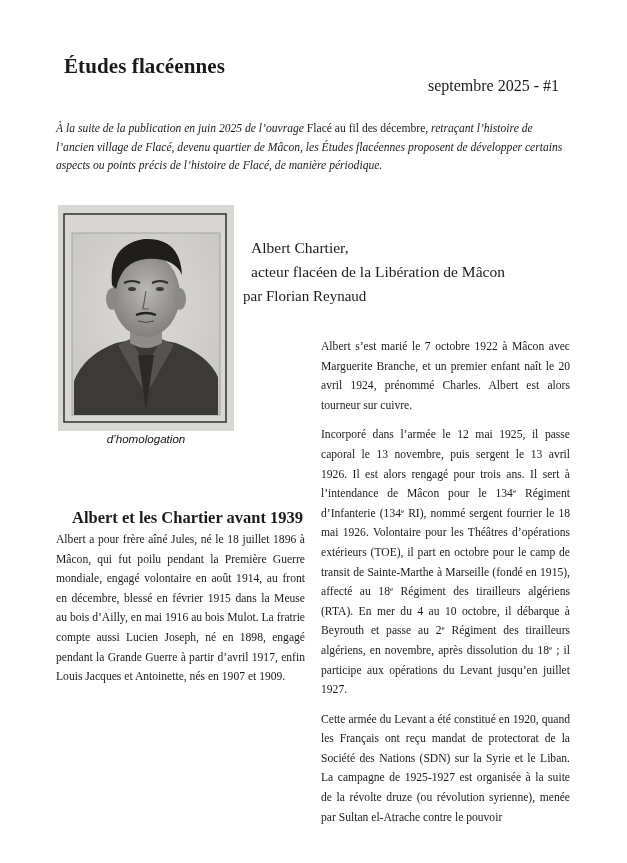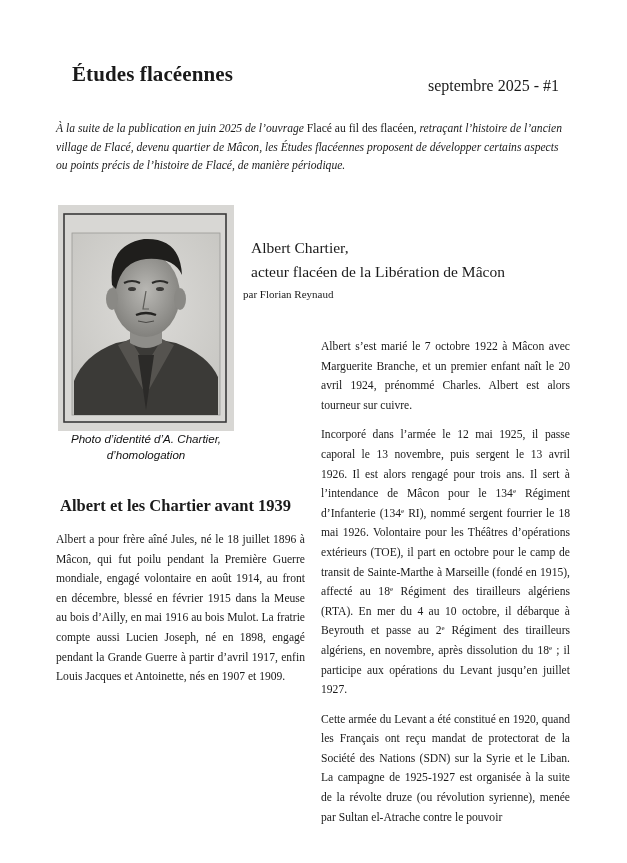--- a/index.html
+++ b/index.html
@@ -2,21 +2,21 @@
 <html><head>
   <meta charset="utf-8">
   <style>
     html, body { margin: 0; padding: 0; background: #ffffff; }
     body {
       width: 627px; height: 863px; position: relative; overflow: hidden;
       font-family: "Liberation Serif", "DejaVu Serif", serif; color: #1a1a1a;
     }
     .journal-title {
       position: absolute; left: 56px; top: 46px;
-      font-size: 21px; font-weight: bold; letter-spacing: 0.1px; margin: 16px;
+      font-size: 21px; font-weight: bold; letter-spacing: 0.1px; margin: 8px;
     }
     .issue {
       position: absolute; right: 68px; top: 77px;
       font-size: 16px;
     }
     .intro {
       position: absolute; left: 56px; top: 120px; width: 516px;
       font-size: 11.6px; line-height: 18.5px; font-style: italic; margin: 0;
     }
     .intro .upright { font-style: normal; }
@@ -30,43 +30,43 @@
       position: absolute; left: 58px; top: 431px; width: 176px;
       text-align: center; font-family: "Liberation Sans", "DejaVu Sans", sans-serif;
       font-style: italic; font-size: 11.6px; line-height: 15.5px; color: #111;
     }
 
     .article-title {
       position: absolute; left: 243px; top: 228px; margin: 8px;
       font-size: 15.5px; font-weight: normal; line-height: 24px;
     }
     .byline {
-      position: absolute; left: 243px; top: 288px; font-size: 11px; text-align: right;
+      position: absolute; left: 243px; top: 288px; font-size: 15px; text-align: right;
     }
 
     .col {
       position: absolute; width: 259px;
       font-size: 11.6px; line-height: 19.6px; text-align: justify;
     }
     .col p { margin: 0 10px 10px 0; }
     .col-right { left: 321px; top: 337px; }
     .col-left { left: 56px; top: 530px; }
     .section-heading {
-      position: absolute; left: 56px; top: 492px; margin: 4px;
+      position: absolute; left: 56px; top: 492px; margin: 16px;
       font-size: 16.5px; font-weight: bold;
     }
     sup { font-size: 7px; line-height: 0; vertical-align: 4px; }
   </style>
 </head>
 <body>
 
 <h1 class="journal-title">Études flacéennes</h1>
 <div class="issue">septembre 2025 - #1</div>
 
-<p class="intro"><span>À la suite de la publication en juin 2025 de l’ouvrage </span><span class="upright">Flacé au fil des flacéen</span><span>, retraçant l’histoire de l’ancien village de Flacé, devenu quartier de Mâcon, les Études flacéennes proposent de développer certains aspects ou points précis de l’histoire de Flacé, de manière périodique.</span></p>
+<p class="intro"><span>À la suite de la publication en juin 2025 de l’ouvrage </span><span class="upright">Flacé au fil des décembre</span><span>, retraçant l’histoire de l’ancien village de Flacé, devenu quartier de Mâcon, les Études flacéennes proposent de développer certains aspects ou points précis de l’histoire de Flacé, de manière périodique.</span></p>
 
 <div class="photo" role="img" aria-label="Portrait photo of Albert Chartier">
   <svg width="176" height="226" viewBox="0 0 176 226">
     <defs>
       <radialGradient id="bg" cx="50%" cy="40%" r="70%">
         <stop offset="0" stop-color="#dcdbd8"></stop>
         <stop offset="1" stop-color="#c6c5c1"></stop>
       </radialGradient>
       <radialGradient id="face" cx="50%" cy="45%" r="60%">
         <stop offset="0" stop-color="#b9b8b4"></stop>
@@ -93,21 +93,20 @@
     <path d="M94 78 Q102 74 110 78" stroke="#2a2a28" stroke-width="2" fill="none"></path>
     <ellipse cx="74" cy="84" rx="4" ry="2" fill="#3a3937"></ellipse>
     <ellipse cx="102" cy="84" rx="4" ry="2" fill="#3a3937"></ellipse>
 
     <path d="M88 86 L85 104 L91 104" stroke="#5d5c58" stroke-width="1.2" fill="none"></path>
     <path d="M78 110 Q88 106 98 110" stroke="#242321" stroke-width="2.4" fill="none"></path>
     <path d="M80 116 Q88 119 96 116" stroke="#4a4946" stroke-width="1" fill="none"></path>
   </svg>
 </div>
 <div class="caption">
-  <div>Photo d’identité d’A. Chartier,</div>
   <div>d’homologation</div>
 </div>
 
 <h2 class="article-title">
   <span>Albert Chartier,</span><br>
   <span>acteur flacéen de la Libération de Mâcon</span>
 </h2>
 <div class="byline">par Florian Reynaud</div>
 
 <div class="col col-right">

